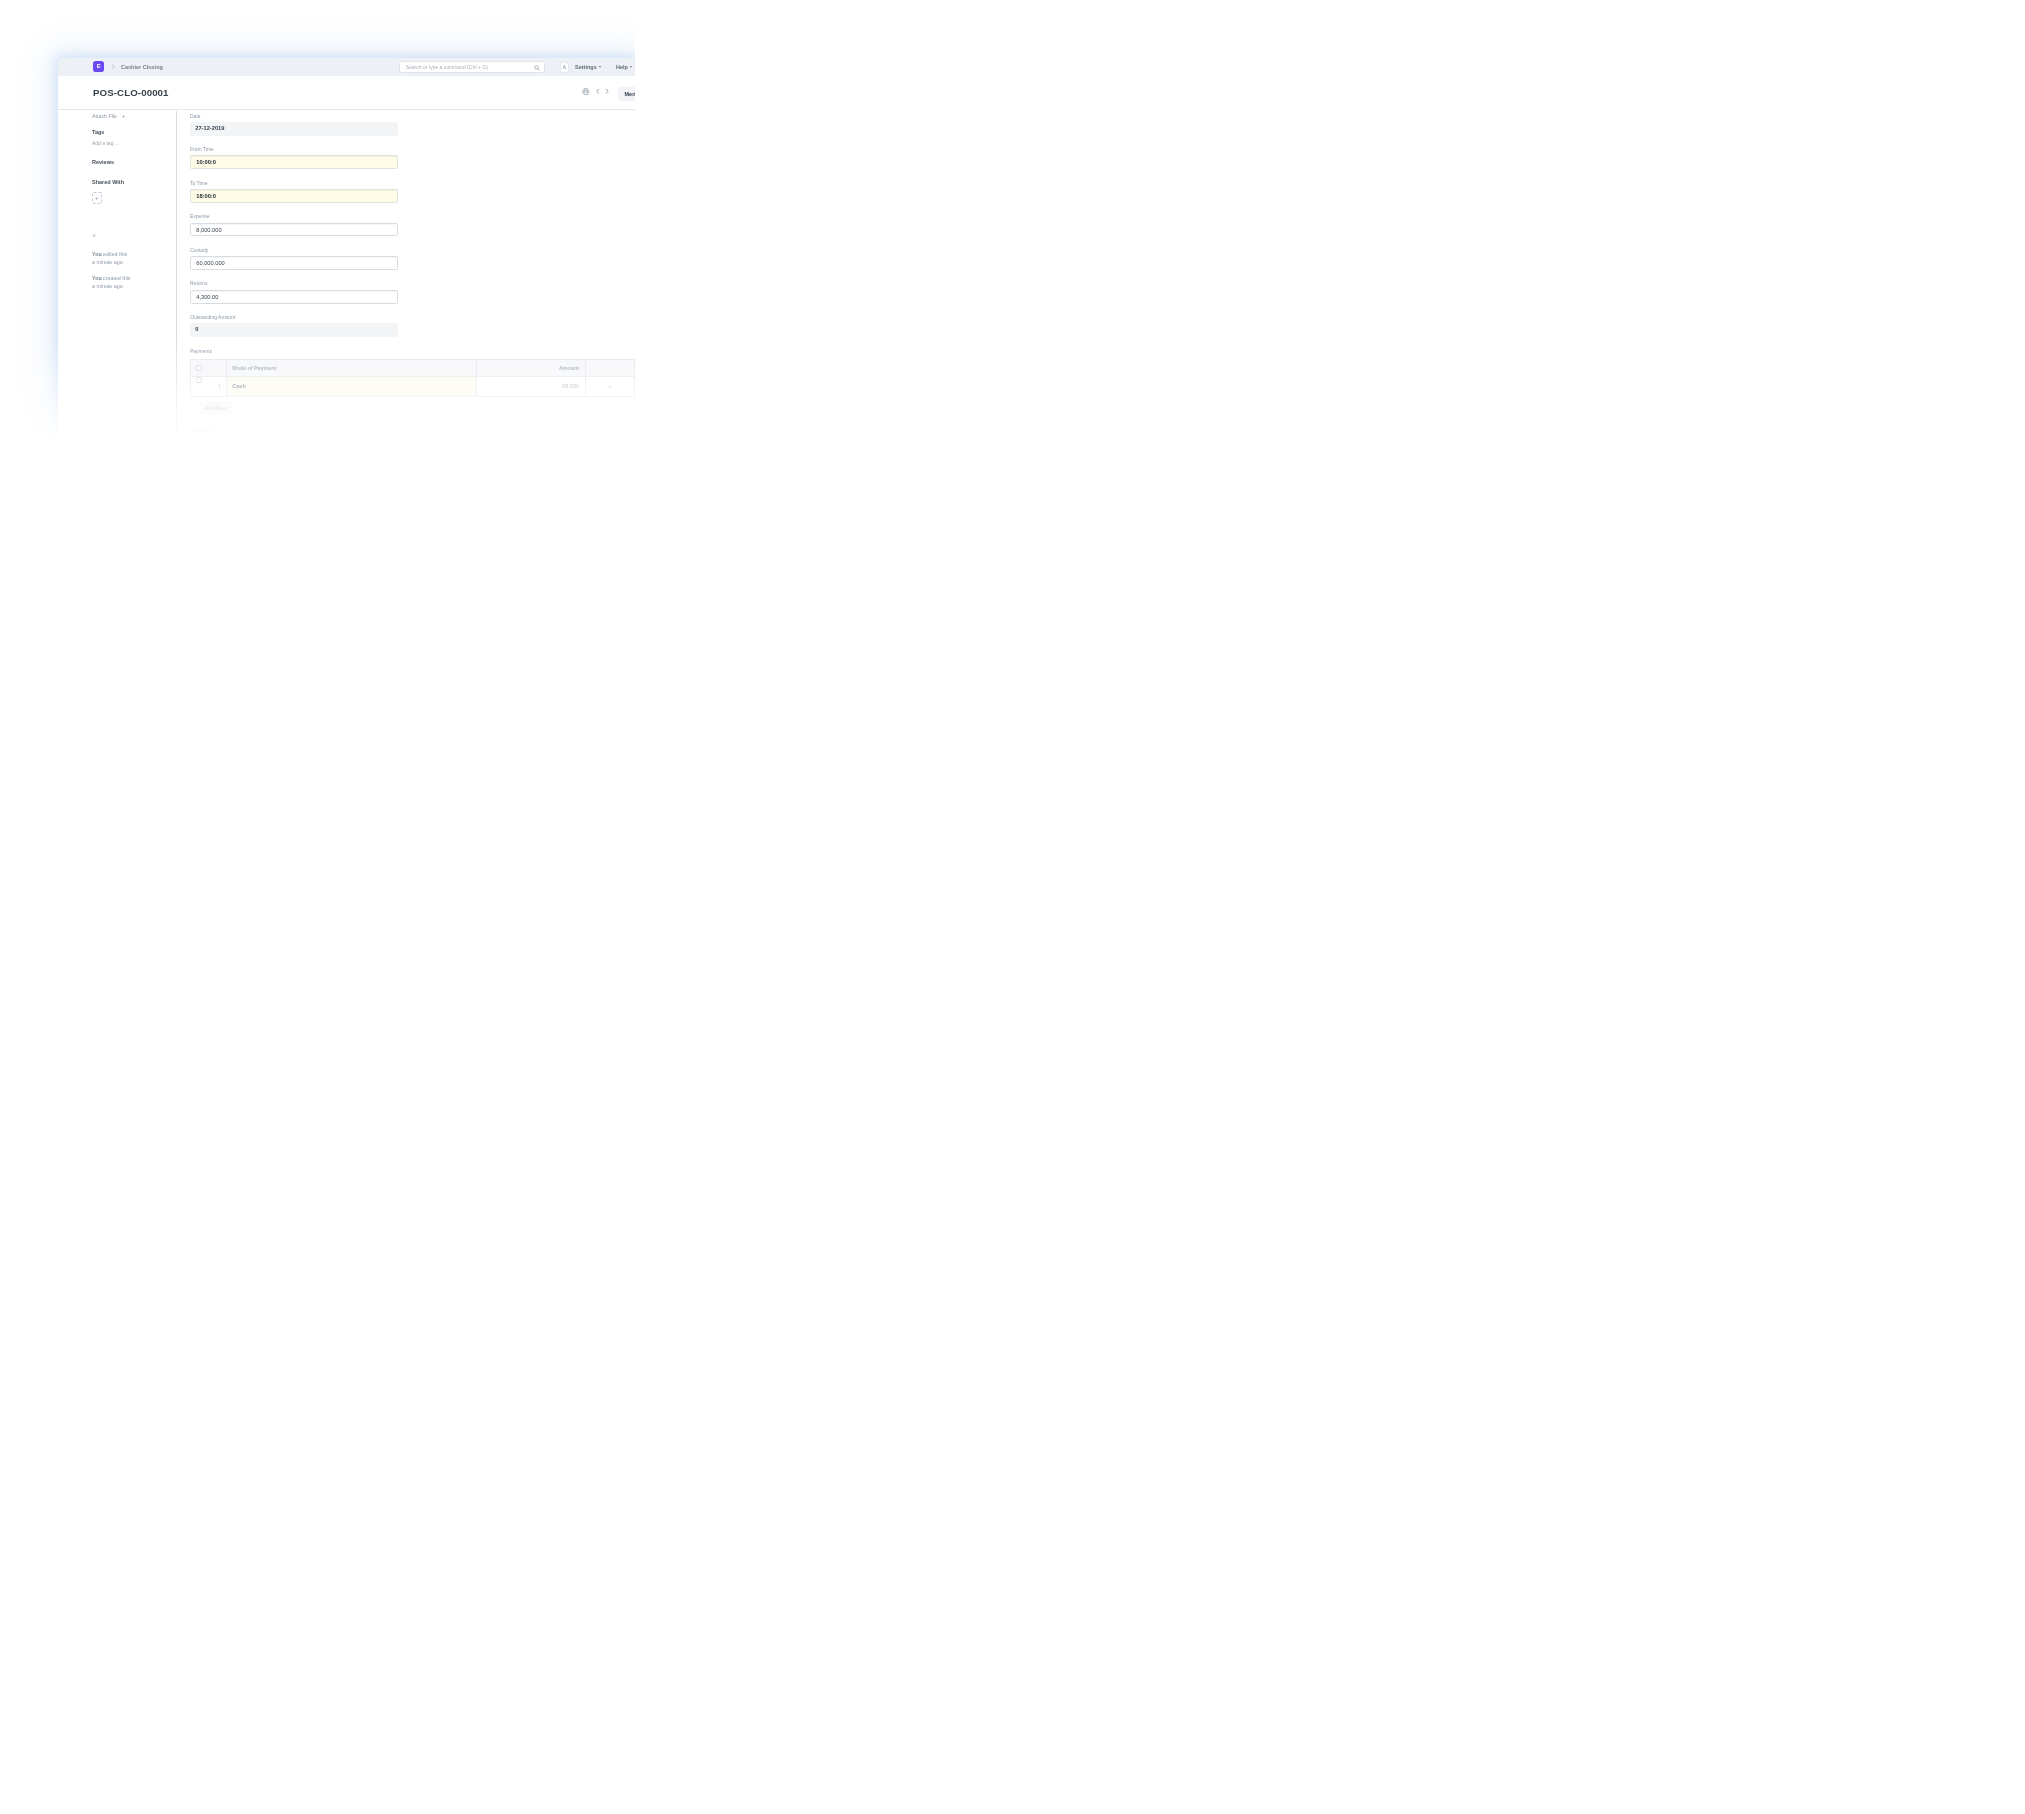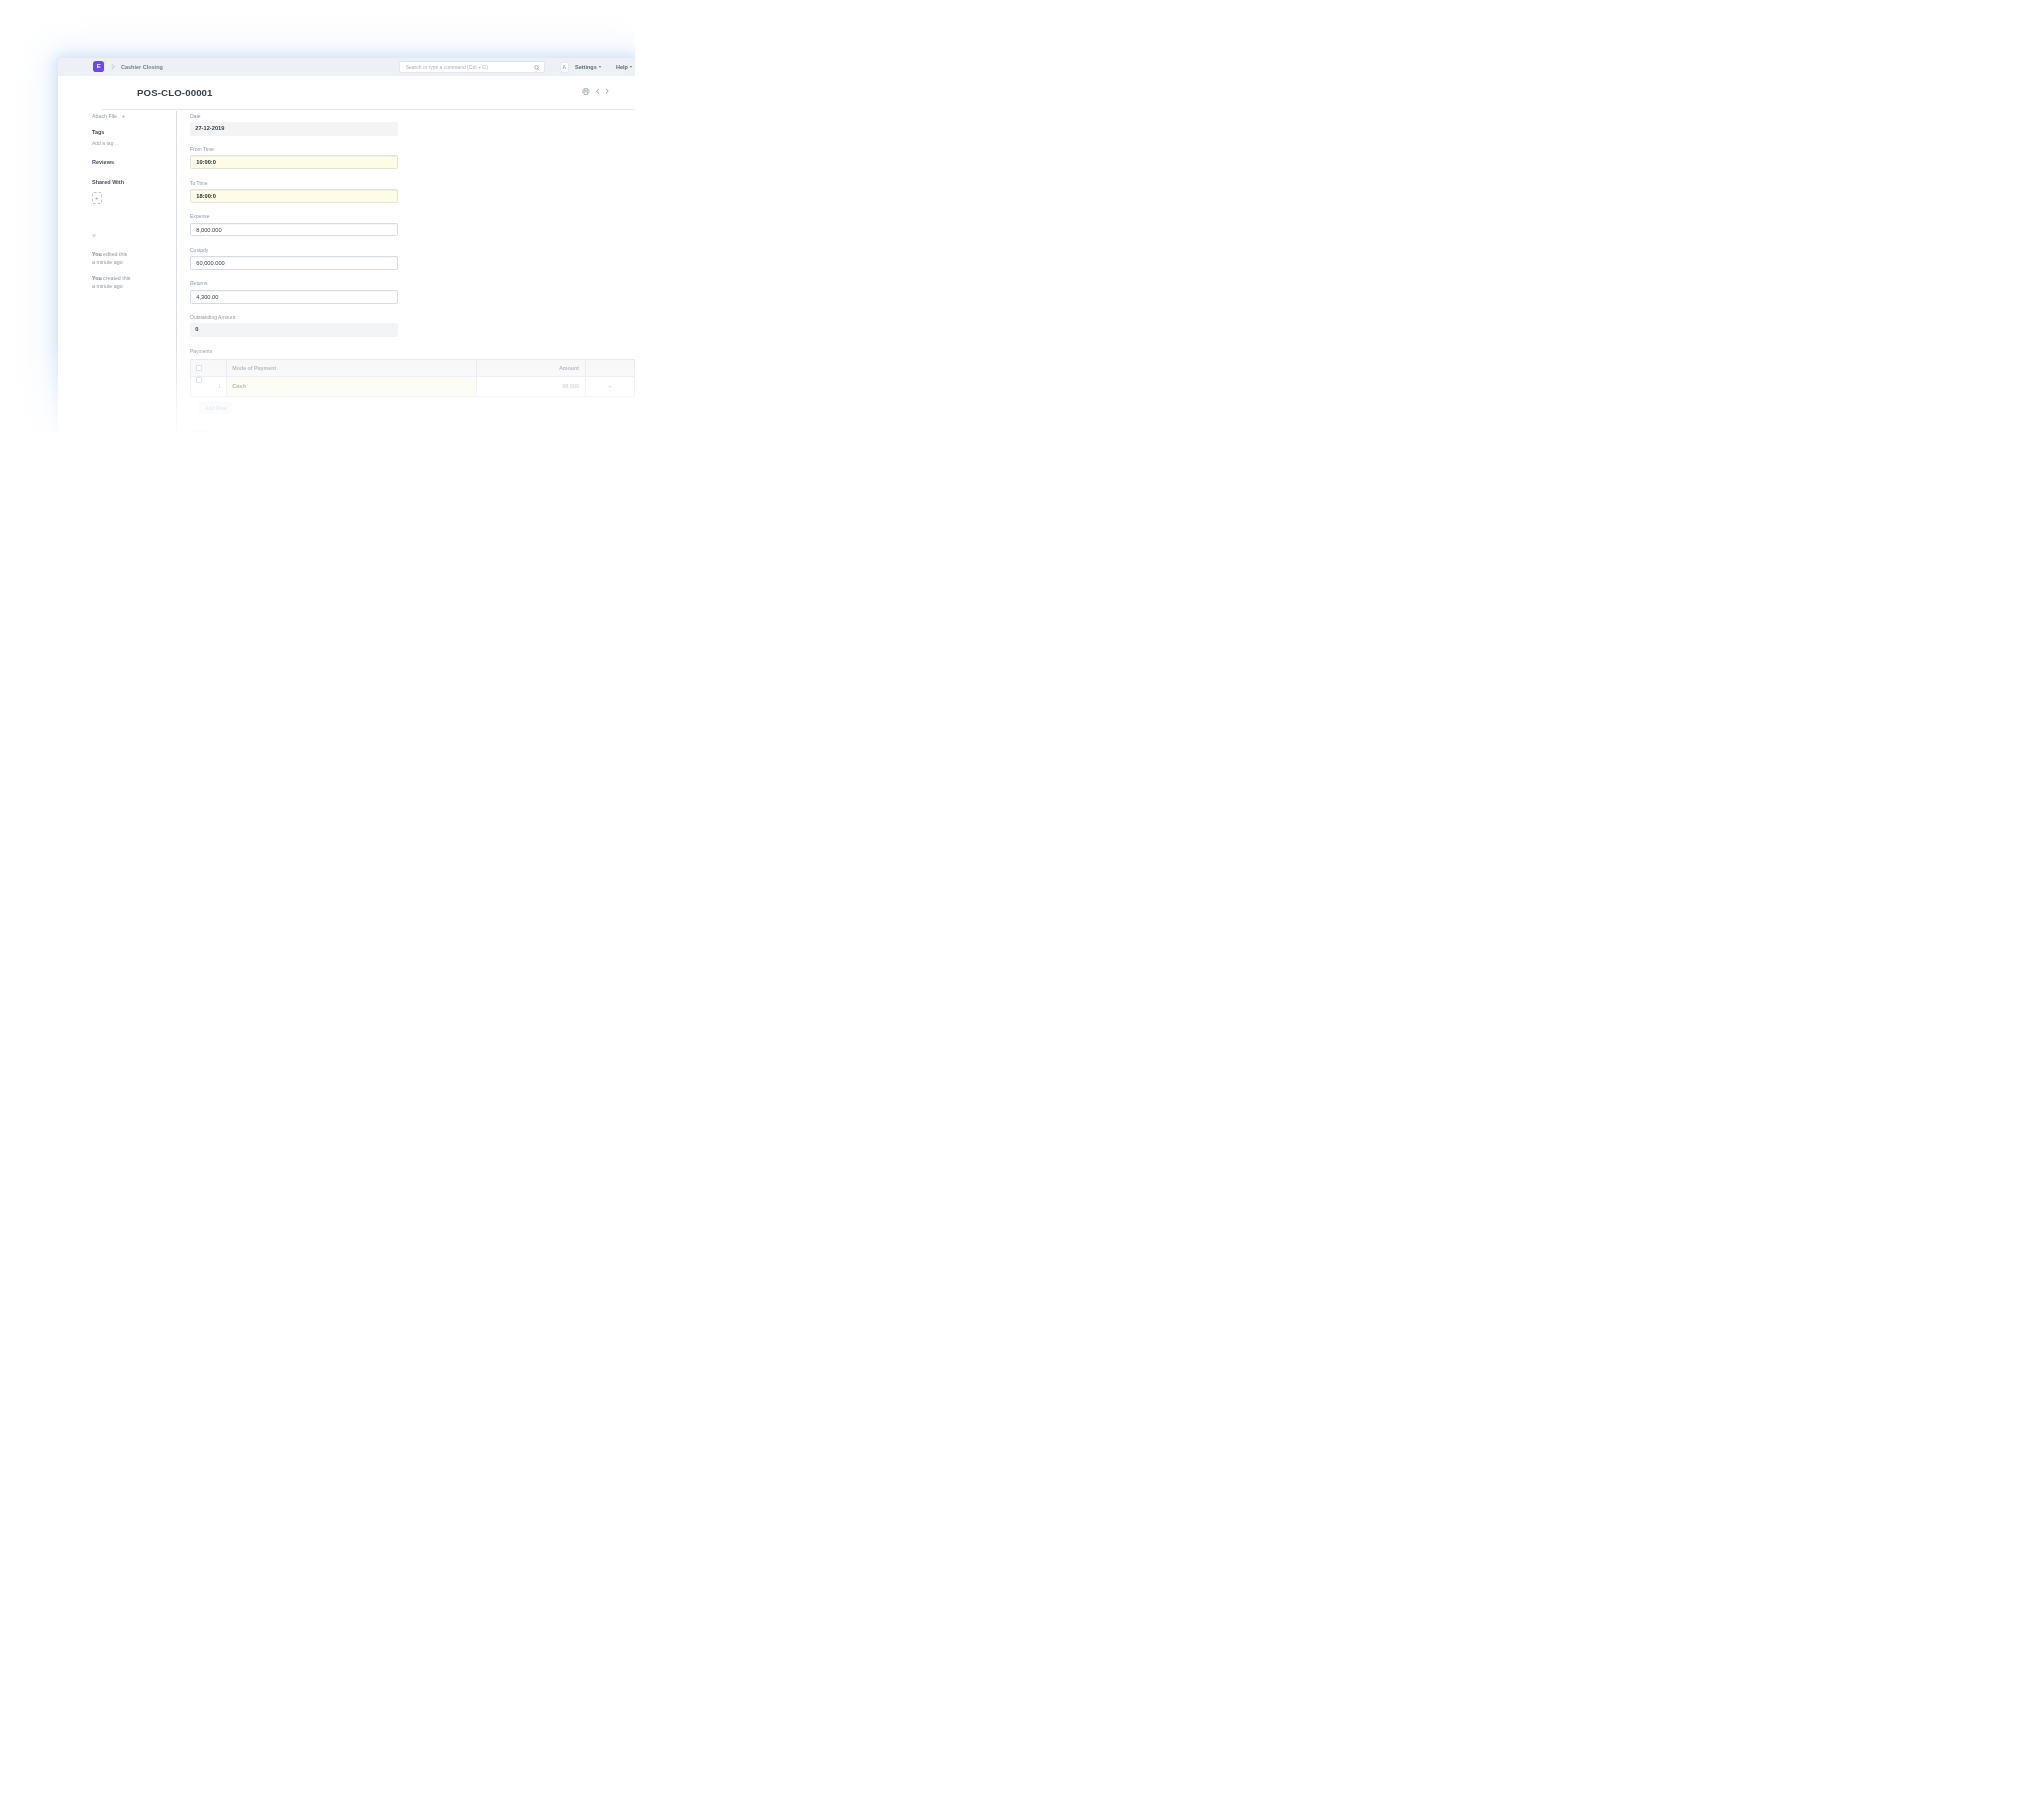--- a/index.html
+++ b/index.html
@@ -66,21 +66,20 @@
   }
   .caret-down {
     width:0; height:0; border-left:1.6px solid transparent; border-right:1.6px solid transparent;
     border-top:2px solid #6a737e; display:inline-block; margin-top:0.8px;
   }
 
   
   .page-head {
     position:relative; height:34px; background:#fff;
     border-bottom:0.8px solid #e4e8ec;
-    margin-left:44px;
   }
   .page-title {
     position:absolute; left:35px; top:10.5px;
     font-size:9.7px; font-weight:600; color:#36414C; letter-spacing:0.1px;
   }
   .head-icons { position:absolute; right:25px; top:12px; display:flex; align-items:center; gap:5.3px; }
   .head-icons .ic { cursor:pointer; display:flex; align-items:center; }
   .menu-btn {
     position:absolute; left:560px; top:10.5px; width:53px; height:14px;
     background:#f1f3f6; border:0; border-radius:2px;

